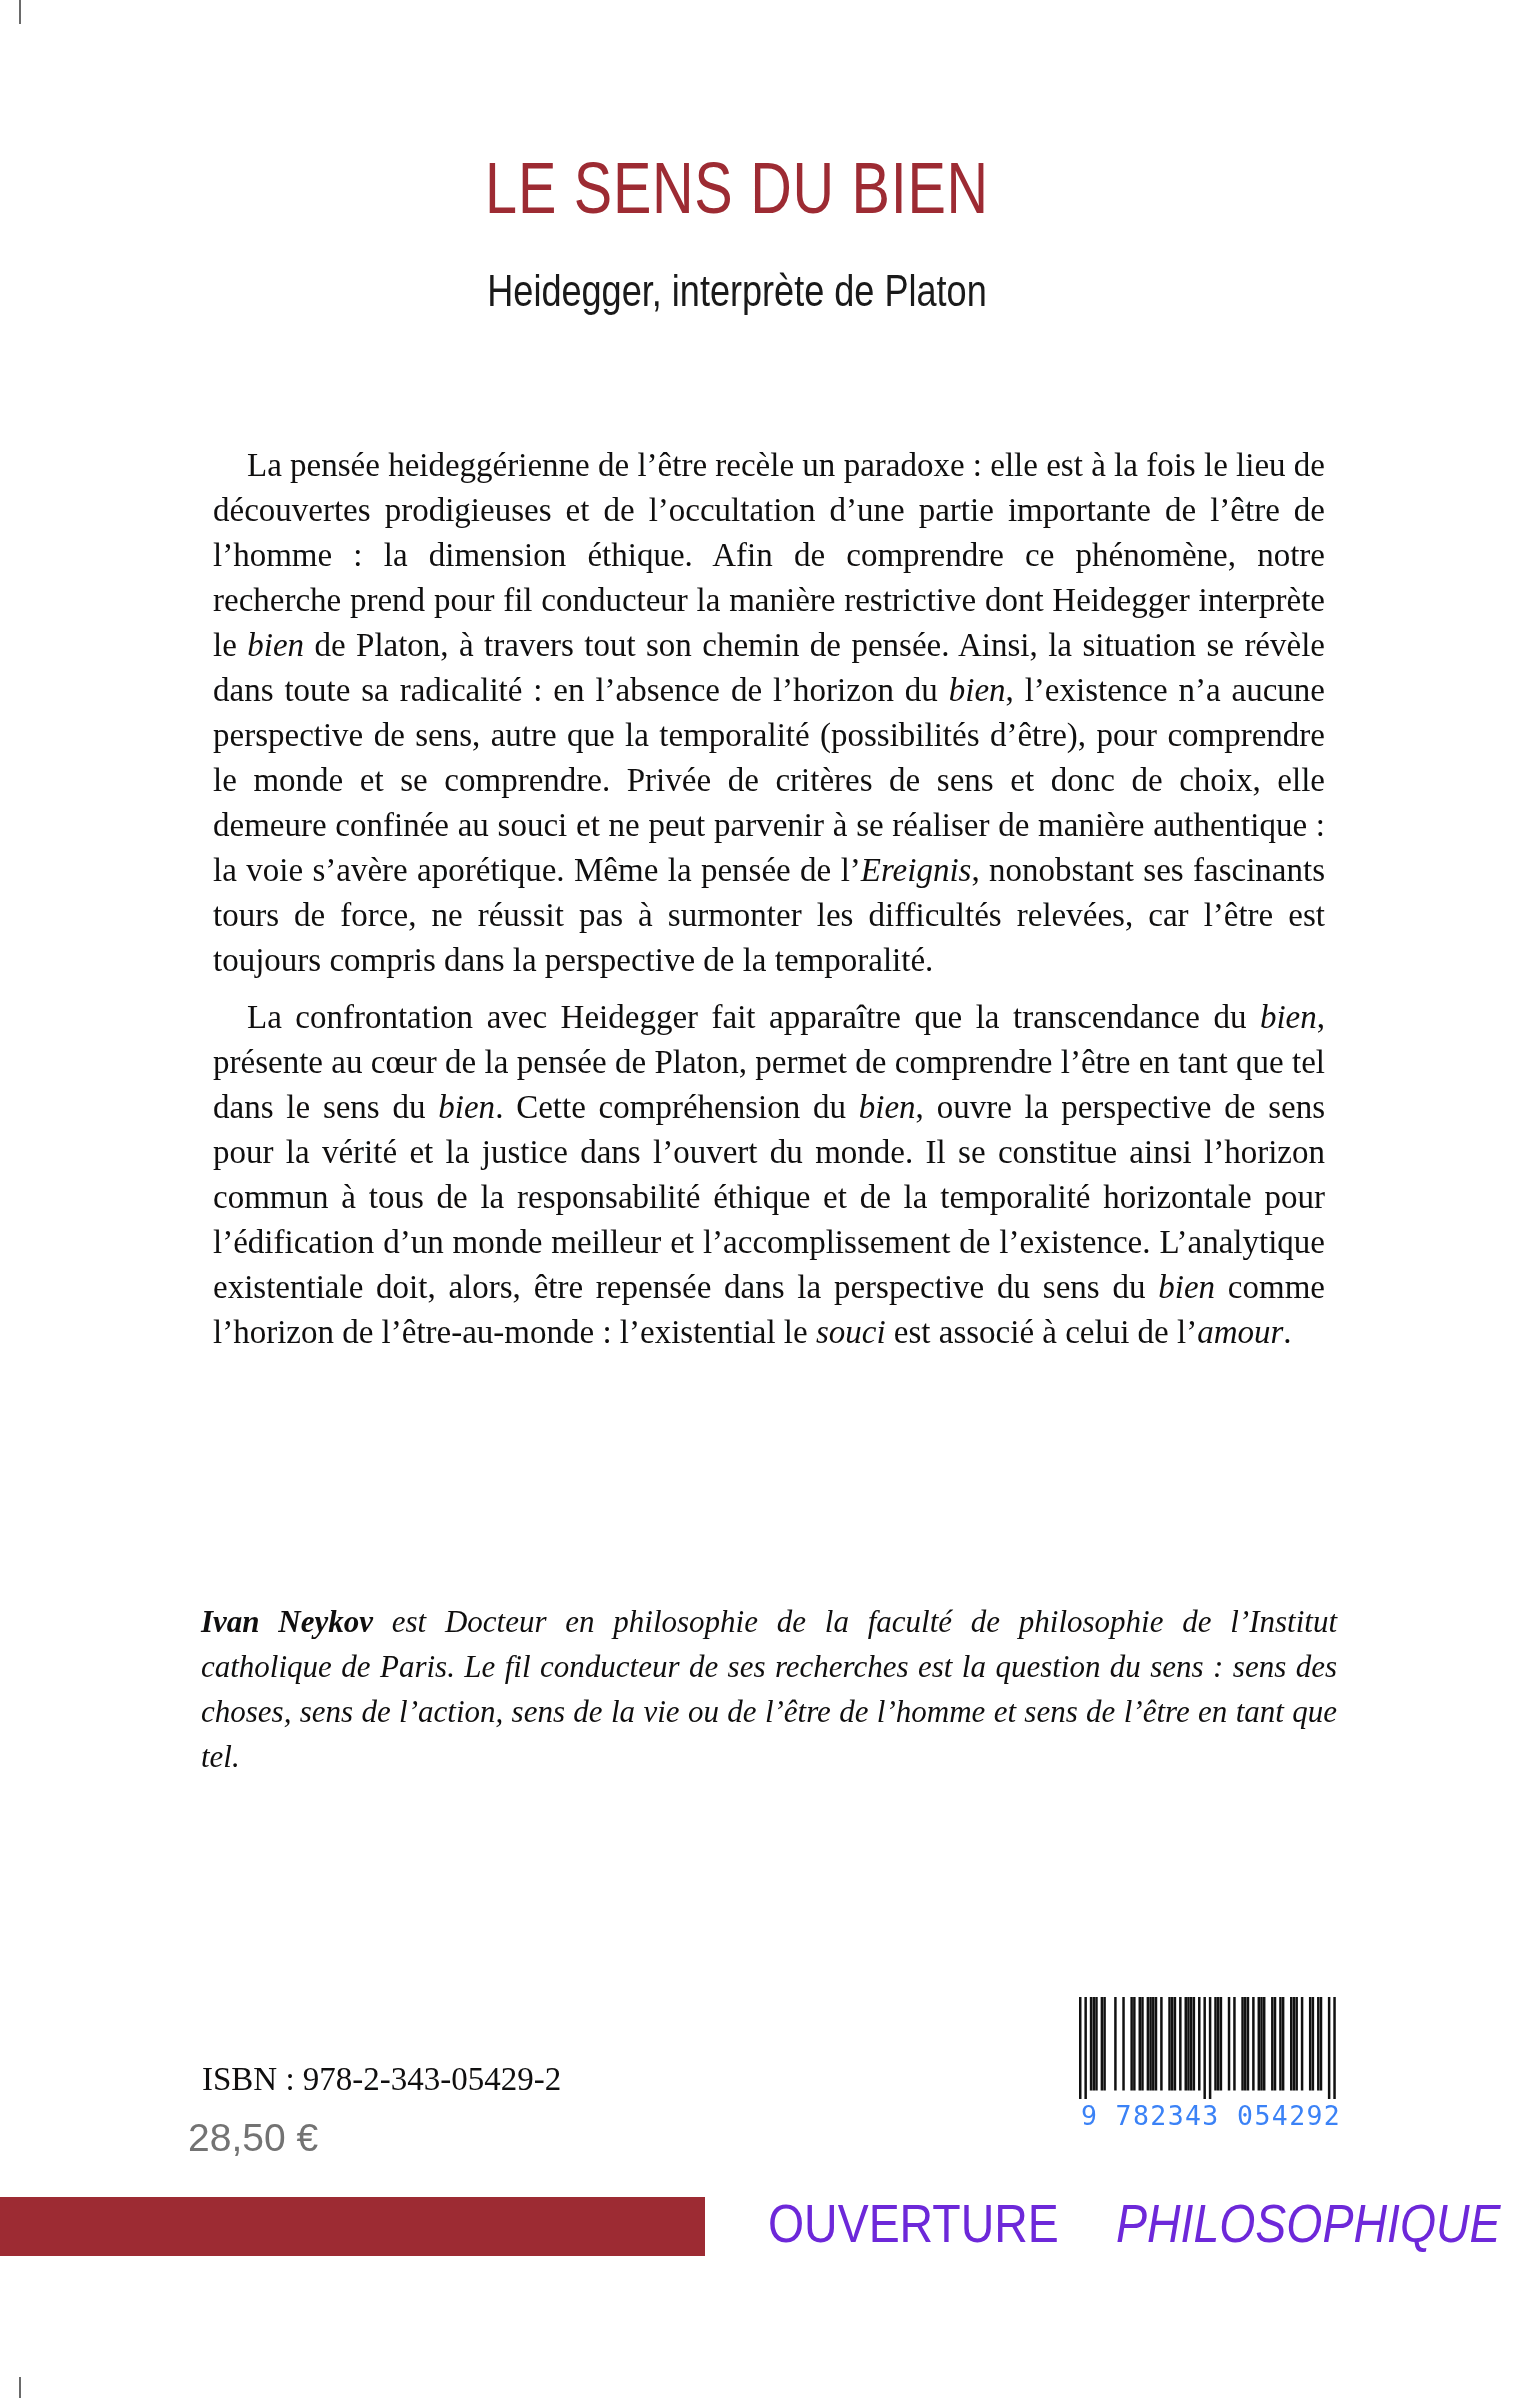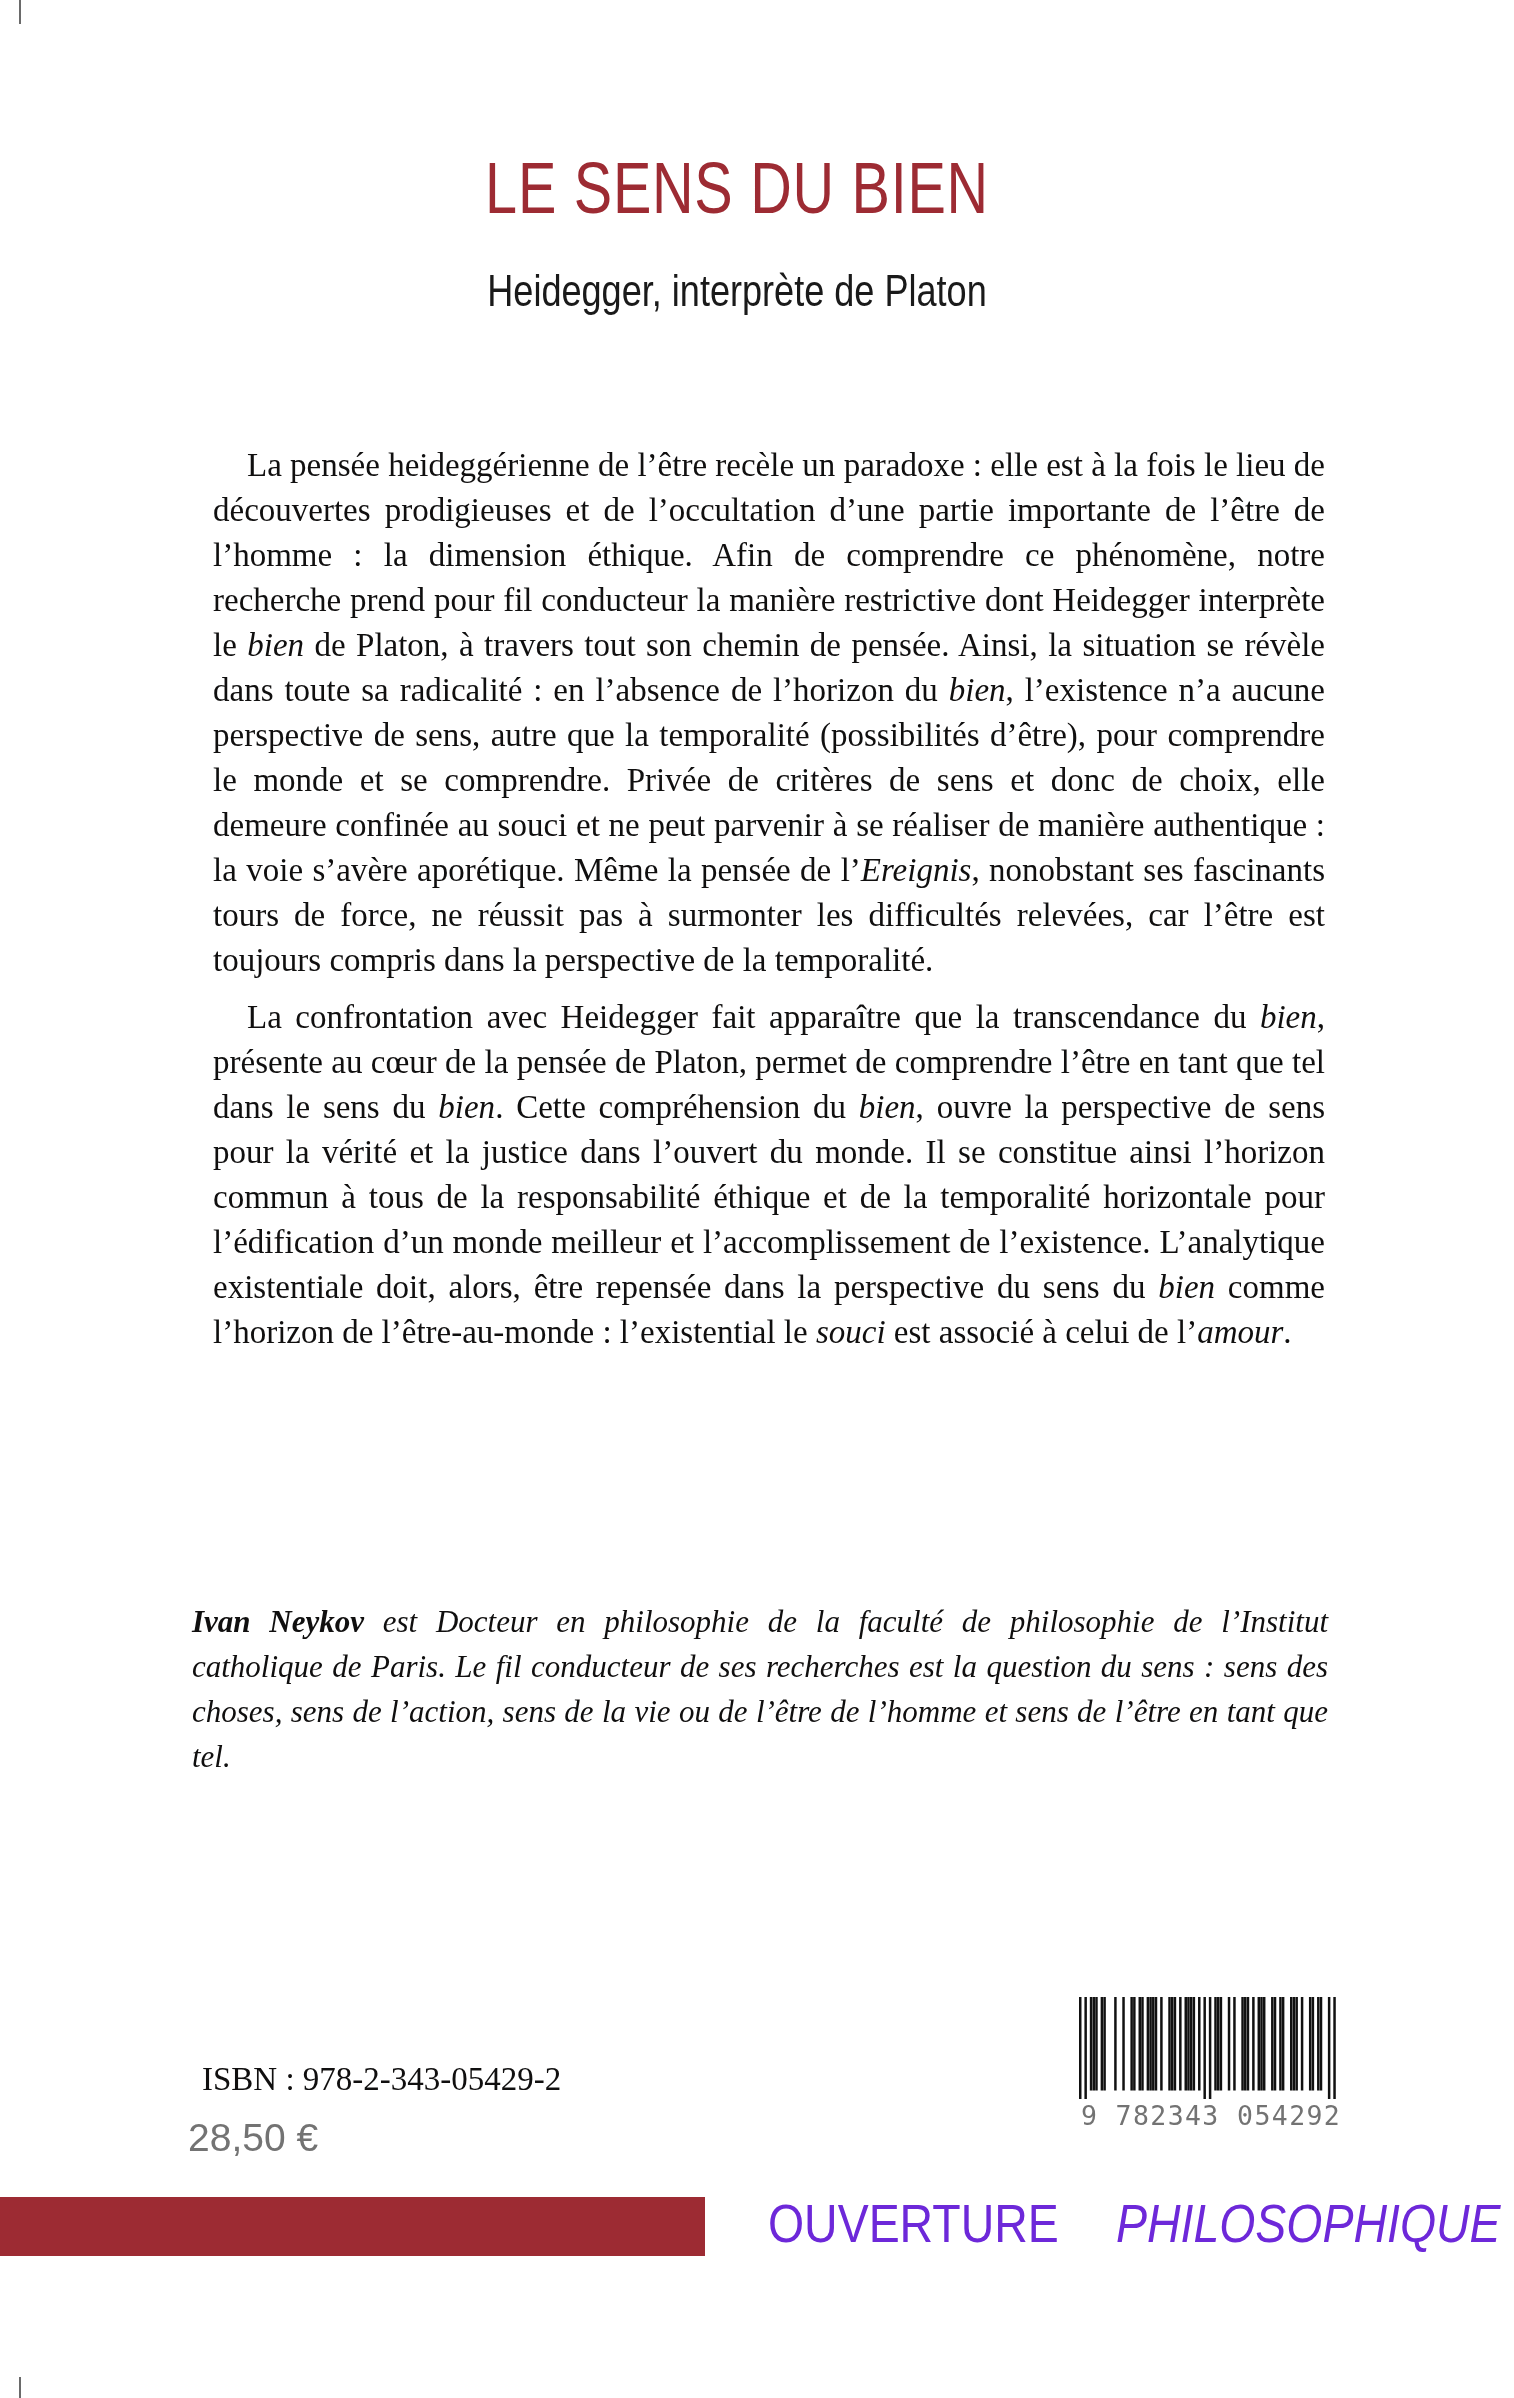--- a/index.html
+++ b/index.html
@@ -84,21 +84,21 @@
   }
   .blurb p {
     margin: 12px;
     text-indent: 34px;
   }
   .blurb em { font-style: italic; }
 
   
   .bio {
     position: absolute;
-    left: 192px;
+    left: 201px;
     top: 1599px;
     width: 1136px;
     font-family: "Liberation Serif", serif;
     font-style: italic;
     font-size: 31px;
     line-height: 45px;
     text-align: justify;
     color: #100f0f;
   }
   .bio p { margin: 0; }
@@ -138,21 +138,21 @@
   }
   .barcode-bars {
     height: 102px;
     width: 257px;
     display: block;
   }
   .barcode-digits {
     font-family: "DejaVu Sans Mono", monospace;
     font-size: 26.5px;
     letter-spacing: 1.4px;
-    color: #737373;
+    color: #3b82f6;
     margin-top: 0.9px;
     padding-left: 1.9px;
     white-space: nowrap;
   }
 
   
   .collection-bar {
     position: absolute;
     left: 0px;
     top: 2197px;

